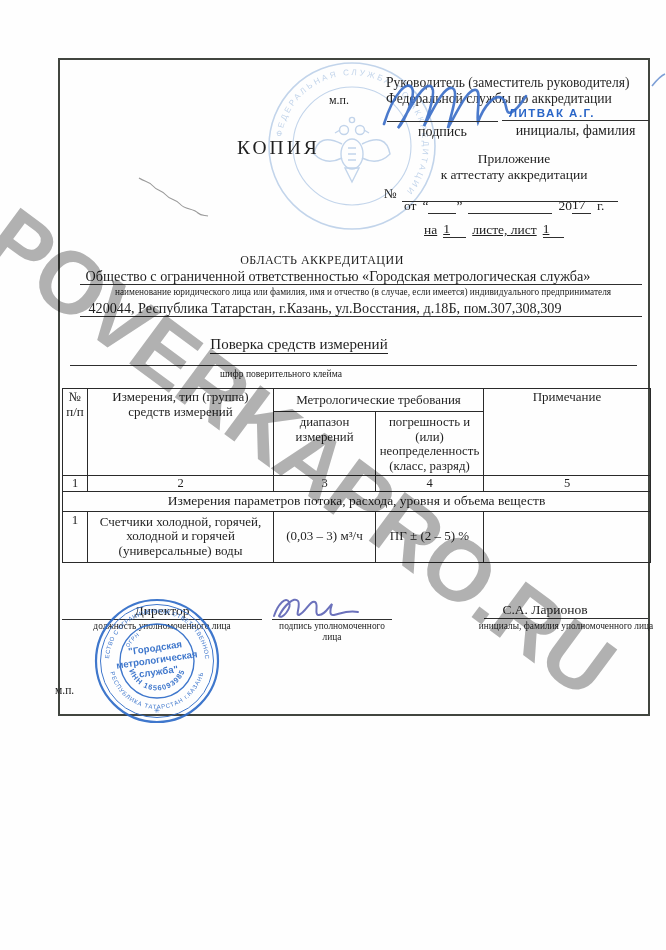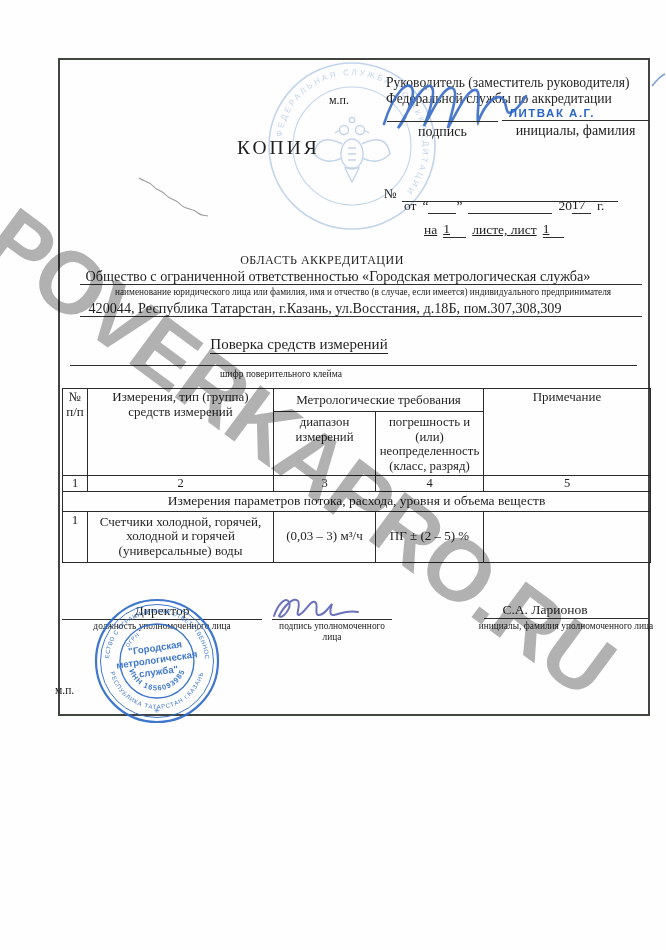--- a/index.html
+++ b/index.html
@@ -112,20 +112,24 @@
 
   <div class="abs facsimile">ЛИТВАК А.Г.</div>
 
   <div class="abs sigline" style="left:387px;top:121px;width:111px;"></div>
   <div class="abs cap" style="left:387px;top:124px;width:111px;">подпись</div>
   <div class="abs sigline" style="left:502px;top:120px;width:147px;"></div>
   <div class="abs cap" style="left:502px;top:123px;width:147px;">инициалы, фамилия</div>
 
   <div class="abs kopiya">КОПИЯ</div>
 
+  <div class="abs annex-title">
+    <div>Приложение</div>
+    <div>к аттестату аккредитации</div>
+  </div>
   <div class="abs num-sym">№</div>
   <div class="abs num-line"></div>
 
   <div class="abs row-flex from-row">
     <span>от</span>
       <span class="gap"></span>
     <span>“</span>
     <span class="slot" style="width:28px;"></span>
     <span>”</span>
       <span class="gap"></span>

